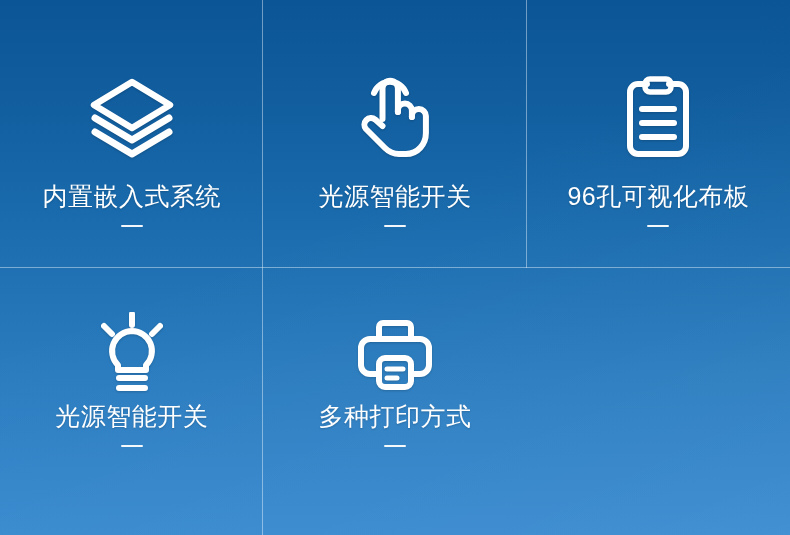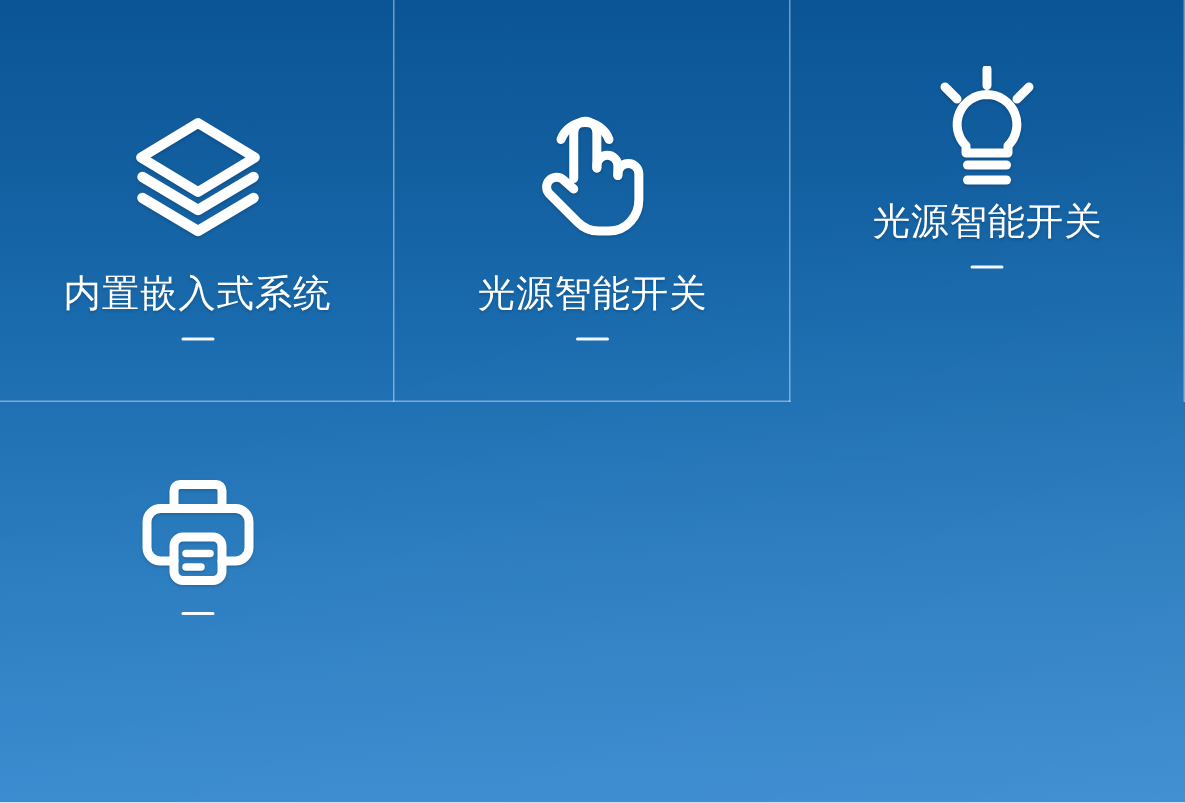--- a/index.html
+++ b/index.html
@@ -138,20 +138,33 @@
           <path d="M16 21 A17 17 0 0 1 48 21" stroke="#ffffff" stroke-width="6" stroke-linecap="round" fill="none"></path>
           <path d="M24.5 47 V16.5 a7.7 7.7 0 0 1 15.4 0 V40" stroke="#ffffff" stroke-width="6" stroke-linejoin="round" stroke-linecap="round" fill="none"></path>
           <path d="M39.9 40 v-1.5 a7 7 0 0 1 14 0 V45" stroke="#ffffff" stroke-width="6" stroke-linejoin="round" stroke-linecap="round" fill="none"></path>
           <path d="M53.9 45 v-1 a7 7 0 0 1 14 0 v17 c0 11-8 21-20 21 H41 c-6 0-10-2-14-6 L8 57 a6.6 6.6 0 0 1 9.2-9.4 l7.3 6.4" stroke="#ffffff" stroke-width="6" stroke-linejoin="round" stroke-linecap="round" fill="none"></path>
         </svg>
       </div>
       <div class="label">光源智能开关</div>
       <div class="dash"></div>
     </div>
 
+    <div class="cell row-0 col-2">
+      <div class="icon-wrap">
+        <svg width="66" height="82" viewBox="0 0 66 82" fill="none" aria-hidden="true">
+          <path d="M22 8 H13 a8 8 0 0 0-8 8 V70 a8 8 0 0 0 8 8 H53 a8 8 0 0 0 8-8 V16 a8 8 0 0 0-8-8 H44" stroke="#ffffff" stroke-width="6" stroke-linejoin="round" stroke-linecap="round" fill="none"></path>
+          <rect x="20" y="3" width="26" height="13" rx="5" stroke="#ffffff" stroke-width="5.5" fill="none"></rect>
+          <line x1="17" y1="33" x2="49" y2="33" stroke="#ffffff" stroke-width="6" stroke-linecap="round"></line>
+          <line x1="17" y1="47" x2="49" y2="47" stroke="#ffffff" stroke-width="6" stroke-linecap="round"></line>
+          <line x1="17" y1="61" x2="49" y2="61" stroke="#ffffff" stroke-width="6" stroke-linecap="round"></line>
+        </svg>
+      </div>
+      <div class="label">96孔可视化布板</div>
+      <div class="dash"></div>
+    </div>
 
     <div class="cell row-1 col-0">
       <div class="icon-wrap">
         <svg width="76" height="80" viewBox="0 0 76 80" fill="none" aria-hidden="true">
           <line x1="38" y1="2" x2="38" y2="13" stroke="#ffffff" stroke-width="6" stroke-linecap="round"></line>
           <line x1="10" y1="14" x2="18" y2="22" stroke="#ffffff" stroke-width="6" stroke-linecap="round"></line>
           <line x1="66" y1="14" x2="58" y2="22" stroke="#ffffff" stroke-width="6" stroke-linecap="round"></line>
           <path d="M38 19 a20 20 0 0 1 14 34.2 V58 H24 v-4.8 A20 20 0 0 1 38 19 Z" stroke="#ffffff" stroke-width="6" stroke-linejoin="round" fill="none"></path>
           <line x1="25" y1="66" x2="51" y2="66" stroke="#ffffff" stroke-width="6" stroke-linecap="round"></line>
           <line x1="25" y1="76" x2="51" y2="76" stroke="#ffffff" stroke-width="6" stroke-linecap="round"></line>
@@ -165,17 +178,18 @@
     <div class="cell row-1 col-2">
       <div class="icon-wrap">
         <svg width="76" height="74" viewBox="0 0 76 74" fill="none" aria-hidden="true">
           <path d="M22 21 V9 a4 4 0 0 1 4-4 H50 a4 4 0 0 1 4 4 V21" stroke="#ffffff" stroke-width="6" stroke-linejoin="round" fill="none"></path>
           <path d="M22 56 H13 a9 9 0 0 1-9-9 V30 a9 9 0 0 1 9-9 H63 a9 9 0 0 1 9 9 V47 a9 9 0 0 1-9 9 H54" stroke="#ffffff" stroke-width="6" stroke-linejoin="round" stroke-linecap="round" fill="none"></path>
           <rect x="22" y="40" width="32" height="29" rx="6" stroke="#ffffff" stroke-width="6" fill="none"></rect>
           <line x1="30" y1="51" x2="46" y2="51" stroke="#ffffff" stroke-width="5" stroke-linecap="round"></line>
           <line x1="30" y1="60" x2="40" y2="60" stroke="#ffffff" stroke-width="5" stroke-linecap="round"></line>
         </svg>
       </div>
+      <div class="label">多种打印方式</div>
       <div class="dash"></div>
     </div>
 
   </div>
 </div>
 
 </body></html>

